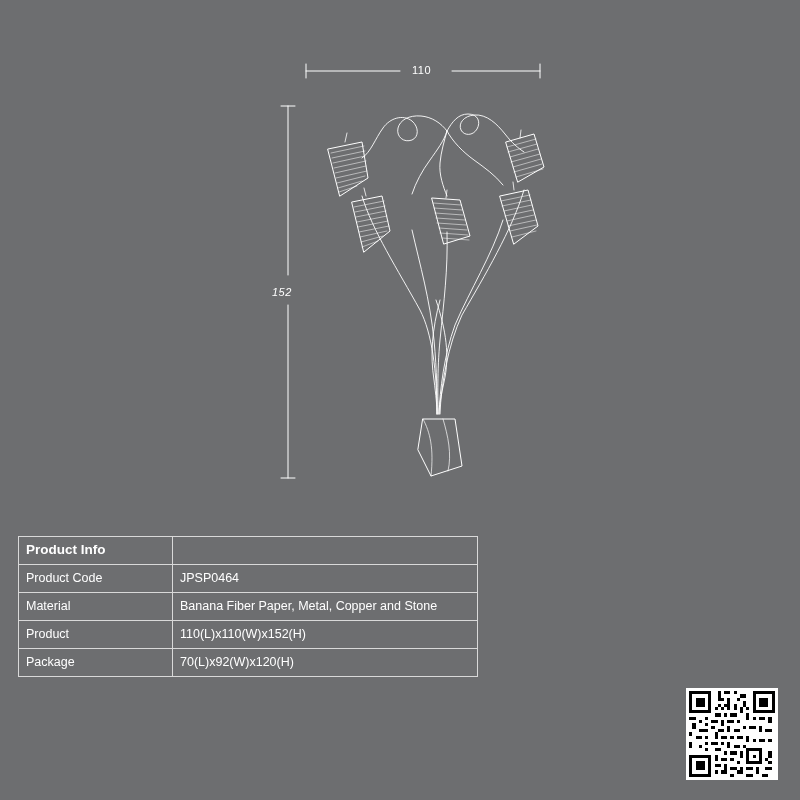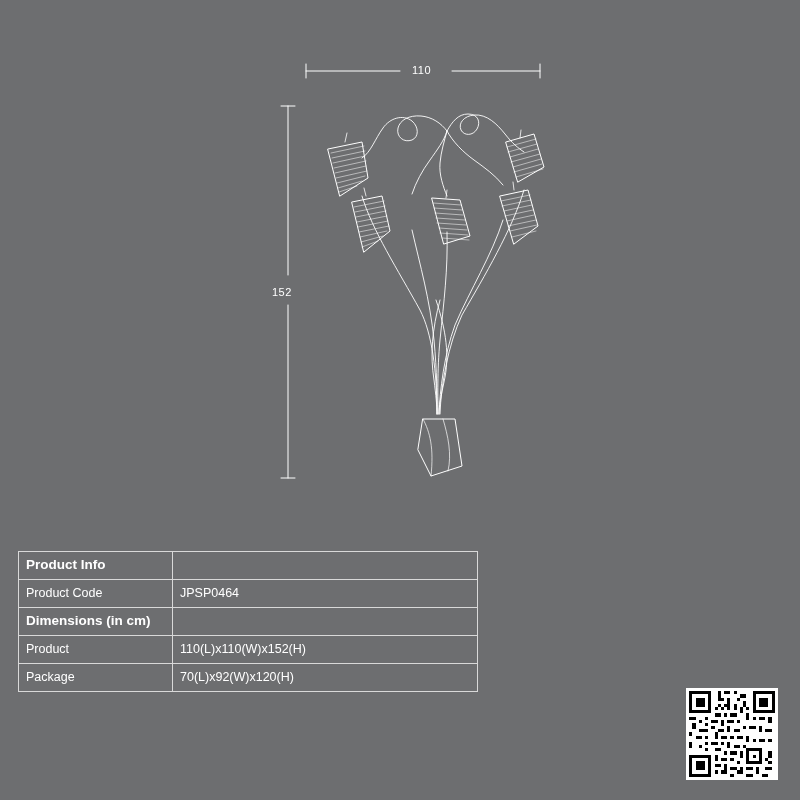--- a/index.html
+++ b/index.html
@@ -37,31 +37,31 @@
     color: #ffffff;
     white-space: nowrap;
   }
   #dim-width-label {
     left: 412px;
     top: 64px;
   }
   #dim-height-label {
     left: 272px;
     top: 286px;
+    font-style: italic;
   }
 
   
   #spec-table {
     position: absolute;
     left: 18px;
     top: 536px;
     width: 444px;
     border-collapse: collapse;
     table-layout: fixed;
-    margin-top: 15px;
   }
   #spec-table td {
     border: 1px solid #d9d9d9;
     height: 27px;
     padding: 0 0 0 7px;
     font-size: 12.5px;
     color: #ffffff;
     vertical-align: middle;
     line-height: 1.1;
     overflow: hidden;
@@ -216,23 +216,23 @@
 <table id="spec-table">
   <tbody>
     <tr class="section">
       <td class="key">Product Info</td>
       <td class="val"></td>
     </tr>
     <tr>
       <td class="key">Product Code</td>
       <td class="val">JPSP0464</td>
     </tr>
-    <tr class="section">
-      <td class="key">Dimensions (in cm)</td>
-      <td class="val"></td>
+    <tr>
+      <td class="key">Material</td>
+      <td class="val">Banana Fiber Paper, Metal, Copper and Stone</td>
     </tr>
     <tr>
       <td class="key">Product</td>
       <td class="val">110(L)x110(W)x152(H)</td>
     </tr>
     <tr>
       <td class="key">Package</td>
       <td class="val">70(L)x92(W)x120(H)</td>
     </tr>
   </tbody>

